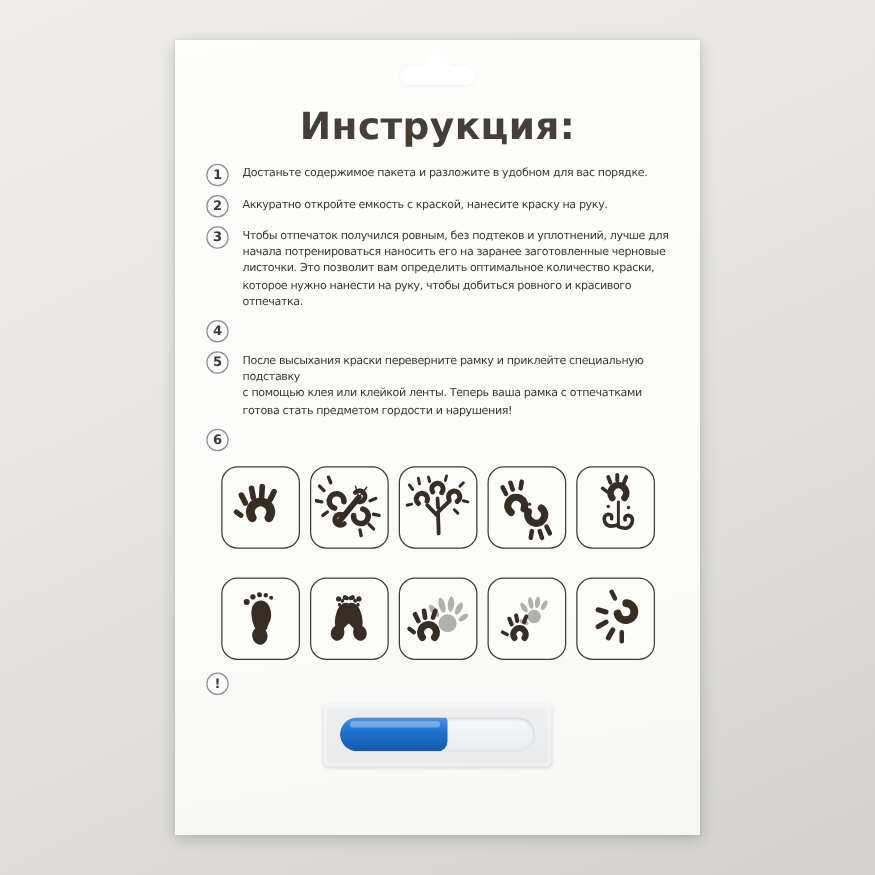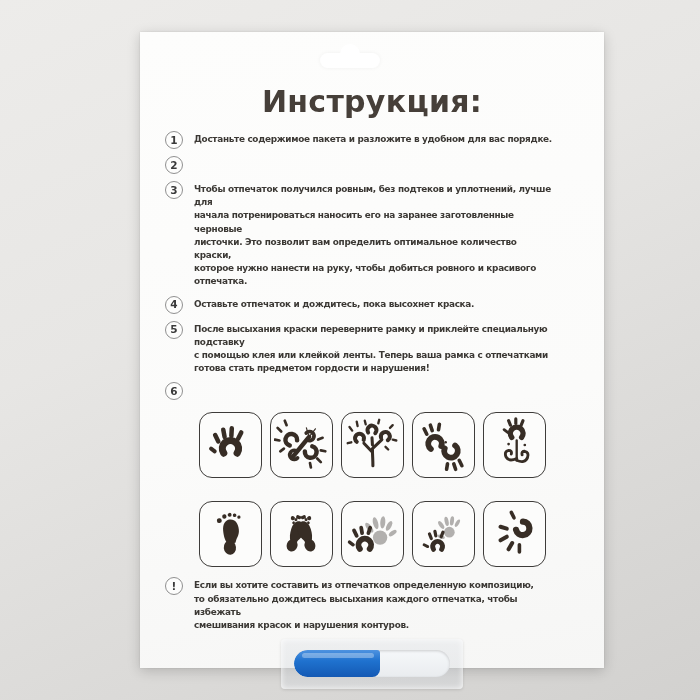--- a/index.html
+++ b/index.html
@@ -2,21 +2,21 @@
 <html><head>
 <meta charset="utf-8">
 <style>
   html,body{margin:0;padding:0;}
   body{
     width:700px;height:700px;position:relative;overflow:hidden;
     background:linear-gradient(155deg,#edecea 0%,#e7e6e4 38%,#dcdbd9 70%,#d2d1cf 100%);
     font-family:"DejaVu Sans","Liberation Sans",sans-serif;
   }
   .card{
-    position:absolute;left:140px;top:32px;width:464px;height:636px;
+    position:absolute;left:140px;top:32px;width:420px;height:636px;
     background:linear-gradient(170deg,#fdfdfc 0%,#fbfbfa 60%,#f6f6f5 100%);
     box-shadow:0 3px 12px rgba(0,0,0,.18),0 0 2px rgba(0,0,0,.10);
   }
   .hang-slot{
     position:absolute;left:180px;top:21px;width:60px;height:15px;
     background:#ffffff;border-radius:8px;
     box-shadow:0 0 4px rgba(0,0,0,.05);
   }
   .hang-slot::before{
     content:"";position:absolute;left:20px;top:-9px;width:20px;height:20px;
@@ -29,21 +29,21 @@
   .instructions{margin:13px 0 0 25px;display:flex;flex-direction:column;gap:8px;}
   .row{display:flex;gap:11px;align-items:flex-start;}
   .num{
     flex:0 0 auto;box-sizing:border-box;width:18px;height:18px;margin-top:-1px;
     border:1.3px solid #909090;border-radius:50%;background:#fdfdfc;
     display:flex;align-items:center;justify-content:center;
     font-size:10.5px;font-weight:bold;color:#3a3a3a;line-height:1;
   }
   .txt{
     margin:1px 0 0;max-width:358px;
-    font-size:8.9px;font-weight:bold;color:#3b3834;
+    font-size:8.9px;font-weight:normal;color:#3b3834;
     line-height:13.2px;letter-spacing:-.3px;white-space:pre-line;
   }
   .grid{margin-top:12px;display:flex;flex-direction:column;gap:23px;align-items:center;}
   .grid-row{display:flex;gap:8px;}
   .tile{
     box-sizing:border-box;width:63px;height:66px;
     border:1.7px solid #3e3c3a;border-radius:13px;background:#fcfcfb;
     display:flex;align-items:center;justify-content:center;
   }
   .tile svg{width:54px;height:56px;}
@@ -78,31 +78,31 @@
 
   <h1 class="title">Инструкция:</h1>
 
   <div class="instructions">
     <div class="row">
       <span class="num">1</span>
       <p class="txt">Достаньте содержимое пакета и разложите в удобном для вас порядке.</p>
     </div>
     <div class="row">
       <span class="num">2</span>
+      <p class="txt">Аккуратно откройте емкость с краской, нанесите краску на руку.</p>
     </div>
     <div class="row">
       <span class="num">3</span>
       <p class="txt">Чтобы отпечаток получился ровным, без подтеков и уплотнений, лучше для
 начала потренироваться наносить его на заранее заготовленные черновые
 листочки. Это позволит вам определить оптимальное количество краски,
 которое нужно нанести на руку, чтобы добиться ровного и красивого отпечатка.</p>
     </div>
     <div class="row">
       <span class="num">4</span>
-      <p class="txt">Оставьте отпечаток и дождитесь, пока высохнет краска.</p>
     </div>
     <div class="row">
       <span class="num">5</span>
       <p class="txt">После высыхания краски переверните рамку и приклейте специальную подставку
 с помощью клея или клейкой ленты. Теперь ваша рамка с отпечатками
 готова стать предметом гордости и нарушения!</p>
     </div>
     <div class="row">
       <span class="num">6</span>
     </div>
@@ -292,23 +292,20 @@
             <path d="M28,40 L24,47" stroke-width="4.5"></path>
             <path d="M36,42 L36,50" stroke-width="4"></path>
           </g>
         </svg>
       </div>
     </div>
   </div>
 
   <div class="warning">
     <span class="num">!</span>
-    <p class="txt">Если вы хотите составить из отпечатков определенную композицию,
-то обязательно дождитесь высыхания каждого отпечатка, чтобы избежать
-смешивания красок и нарушения контуров.</p>
   </div>
 
   <div class="blister">
     <div class="capsule">
       <div class="paint-fill"></div>
     </div>
   </div>
 
 </div>
 

